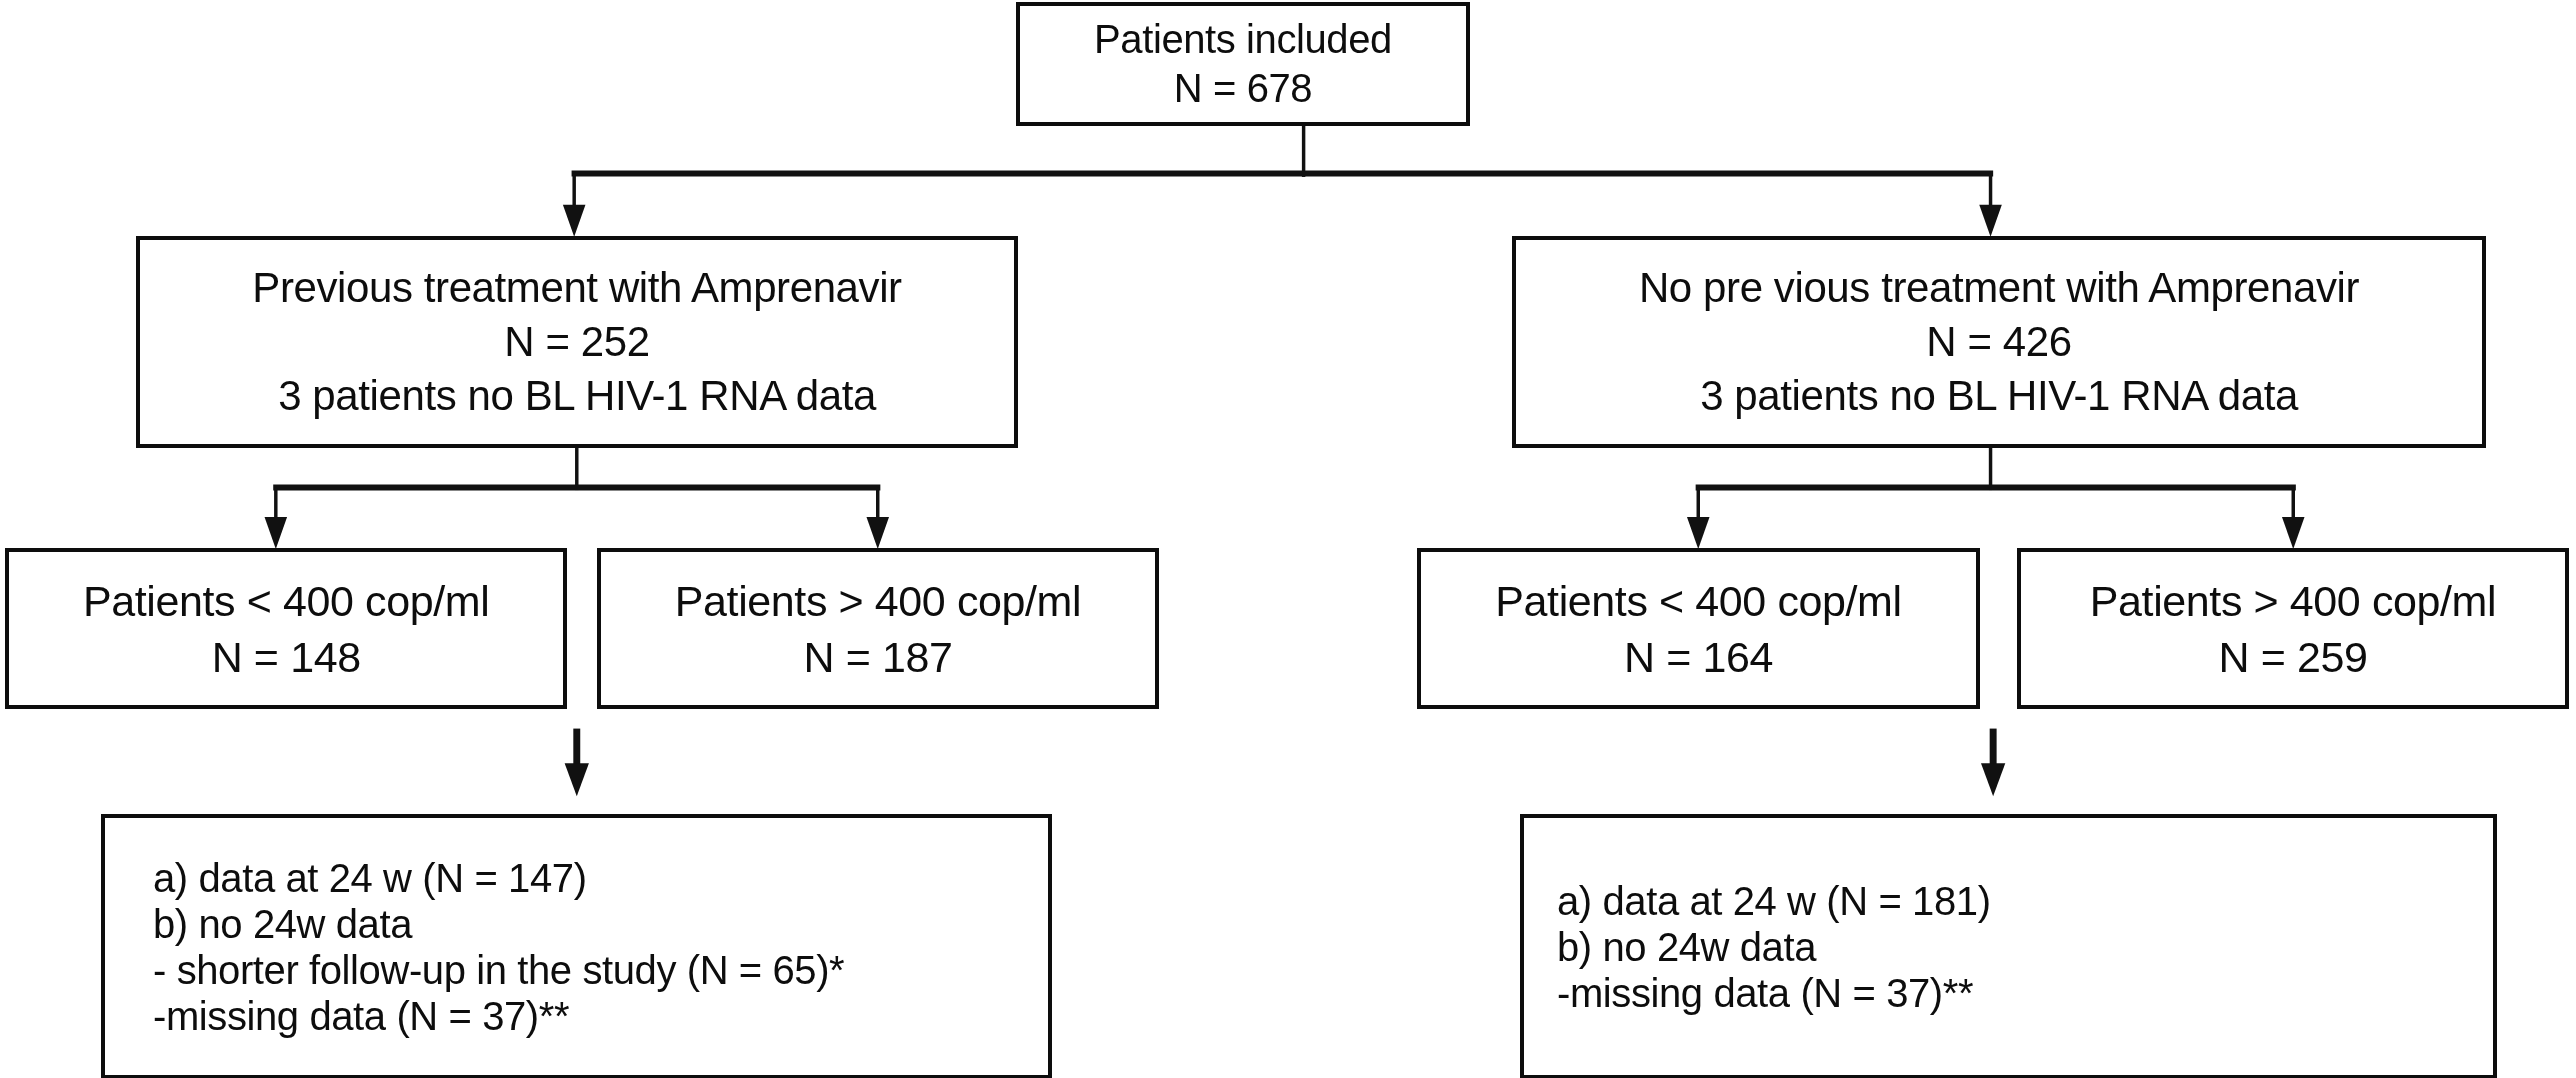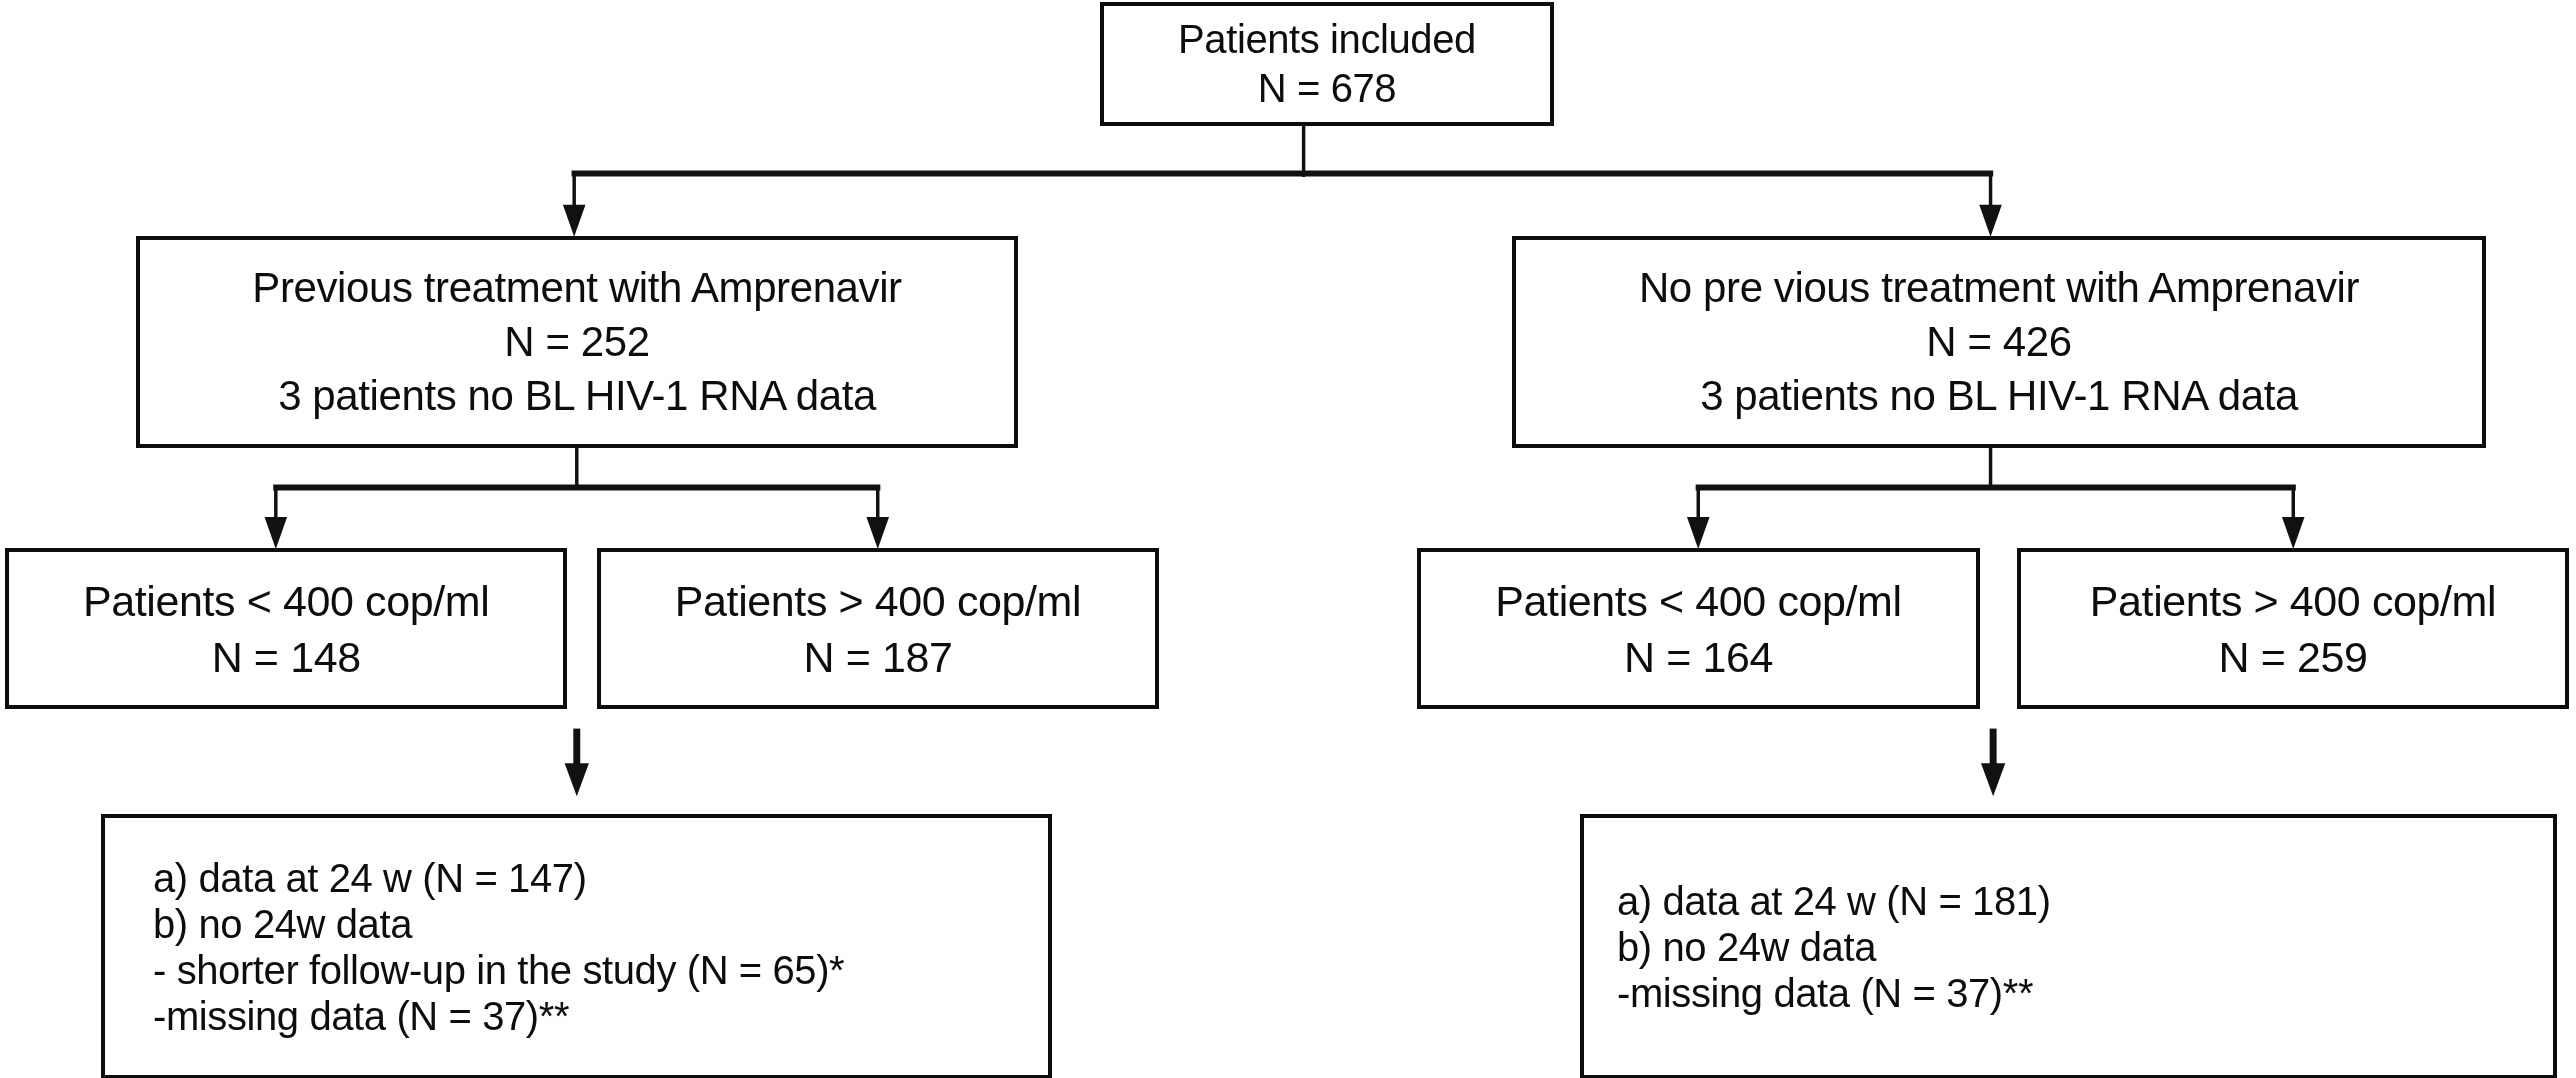--- a/index.html
+++ b/index.html
@@ -30,30 +30,30 @@
     background: #ffffff;
     border: 4.3px solid #0d0d0d;
     display: flex;
     flex-direction: column;
     justify-content: center;
     align-items: center;
     text-align: center;
     letter-spacing: -0.4px;
   }
   .box .bl { white-space: nowrap; }
-  .box-root      { left: 1100px; top: 1.7px;   width: 454px;  height: 124px; font-size: 40px; line-height: 49px; }
+  .box-root      { left: 1016px; top: 1.7px;   width: 454px;  height: 124px; font-size: 40px; line-height: 49px; }
   .box-prev-l2   { left: 136px;  top: 236px; width: 882px; height: 212px; font-size: 42px; line-height: 54px; }
   .box-noprev-l2 { left: 1512px; top: 236px; width: 974px; height: 212px; font-size: 42px; line-height: 54px; }
   .box-a { left: 5.2px;    top: 548px; width: 562px; height: 161px; font-size: 43px; line-height: 56px; }
   .box-b { left: 597px;  top: 548px; width: 562px; height: 161px; font-size: 43px; line-height: 56px; }
   .box-c { left: 1417px; top: 548px; width: 563px; height: 161px; font-size: 43px; line-height: 56px; }
   .box-d { left: 2017px; top: 548px; width: 552px; height: 161px; font-size: 43px; line-height: 56px; }
   .box-out-left  { left: 101px;  top: 814px; width: 951px; height: 265px; font-size: 40px; line-height: 46px;
                    align-items: flex-start; text-align: left; padding-left: 48px; }
-  .box-out-right { left: 1580px; top: 814px; width: 977px; height: 265px; font-size: 40px; line-height: 46px;
+  .box-out-right { left: 1520px; top: 814px; width: 977px; height: 265px; font-size: 40px; line-height: 46px;
                    align-items: flex-start; text-align: left; padding-left: 33px; }
 </style>
 </head>
 <body>
 
 <div class="canvas">
 
   <svg class="connectors" viewBox="0 0 2970 1244" xmlns="http://www.w3.org/2000/svg">
 
     <g>

